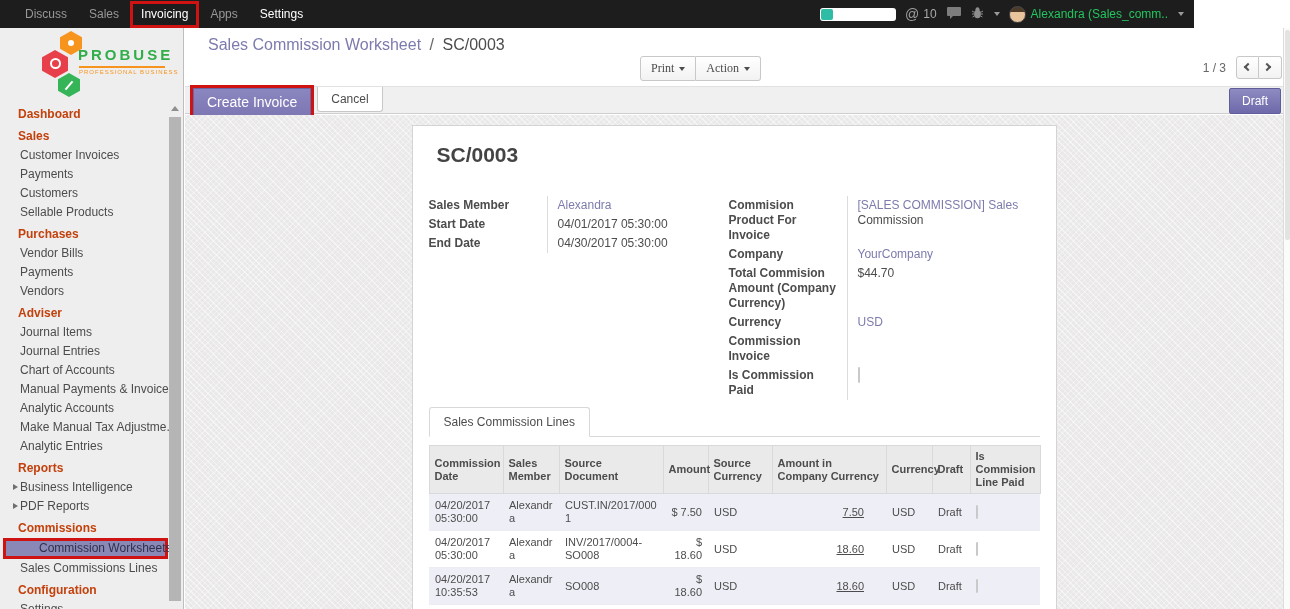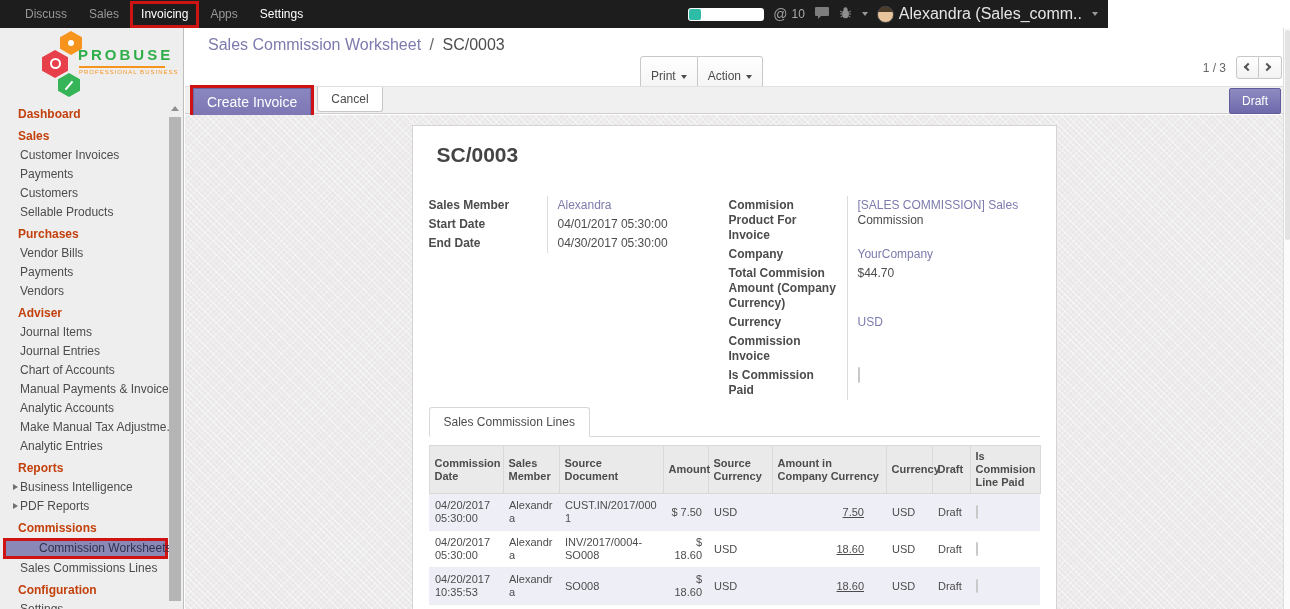--- a/index.html
+++ b/index.html
@@ -2,35 +2,35 @@
 <html><head>
 <meta charset="utf-8">
 <style>
   * { box-sizing: border-box; }
   html,body { margin:0; padding:0; }
   body {
     width:1290px; height:609px; overflow:hidden; position:relative;
     font-family:"Liberation Sans", sans-serif; font-size:12px; color:#4c4c4c; background:#fff;
   }
   
-  .topbar { position:absolute; top:0; left:0; width:1108px; height:28px; background:#1d1d1d; display:flex; align-items:center; z-index:30; }
+  .topbar { position:absolute; top:0; left:0; width:1194px; height:28px; background:#1d1d1d; display:flex; align-items:center; z-index:30; }
   .menu { display:flex; margin-left:14px; height:28px; align-items:center; }
   .menu-item { padding:0 11px; line-height:28px; color:#989898; font-size:12px; cursor:pointer; white-space:nowrap; }
   .menu-item.bright { color:#ffffff; }
   .menu-item.annotated { color:#fff; border:3px solid #cf1212; line-height:21px; padding:0 8px; }
   .topbar-right { margin-left:auto; display:flex; align-items:center; gap:9px; padding-right:10px; }
   .timer-pill { width:76px; height:13px; background:#fff; border-radius:3px; position:relative; }
   .timer-fill { position:absolute; left:1px; top:1px; bottom:1px; width:12px; background:#2ebca6; border-radius:2px; }
   .mention { color:#a9a9a9; display:flex; align-items:center; gap:4px; font-size:12px; }
   .at-glyph { font-size:14px; color:#9f9f9f; }
   .caret { display:inline-block; width:0; height:0; border-left:3px solid transparent; border-right:3px solid transparent; border-top:4px solid #4c4c4c; margin-left:5px; vertical-align:middle; }
   .caret-light { border-top-color:#9a9a9a; }
   .avatar { width:17px; height:17px; border-radius:50%; border:1px solid #4a4a4a; background:linear-gradient(#4d3b2a 0 36%, #e8c49c 36%); }
   .user { display:flex; align-items:center; gap:5px; cursor:pointer; }
-  .username { color:#e5e5e5; font-size:16px; white-space:nowrap; }
+  .username { color:#22c55e; font-size:12px; white-space:nowrap; }
   
   .sidebar { position:absolute; top:28px; left:0; width:184px; height:581px; background:#efeeee; border-right:1px solid #bfbdbd; z-index:20; overflow:hidden; }
   .logo { position:relative; height:72px; }
   .hex { position:absolute; clip-path:polygon(50% 0,100% 26%,100% 74%,50% 100%,0 74%,0 26%); }
   .hex-o { left:60px; top:3px;  width:22px; height:24px; background:#f7941e; }
   .hex-r { left:42px; top:22px; width:26px; height:28px; background:#e8404a; }
   .hex-g { left:58px; top:45px; width:22px; height:24px; background:#35b558; }
   .hex-o::after { content:""; position:absolute; left:8px; top:9px; width:6px; height:6px; border-radius:50%; background:#fff; }
   .hex-r::after { content:""; position:absolute; left:8px; top:8px; width:7px; height:7px; border-radius:50%; border:2px solid #fff; }
   .hex-g::after { content:""; position:absolute; left:10px; top:7px; width:2px; height:11px; background:#fff; transform:rotate(40deg); }
@@ -45,21 +45,21 @@
   .scroll-up { position:absolute; top:2px; left:3px; width:0; height:0; border-left:4px solid transparent; border-right:4px solid transparent; border-bottom:5px solid #8f8f8f; }
   .side-thumb { position:absolute; top:13px; bottom:8px; left:1px; width:12px; background:#b5b5b5; }
   
   .content { position:absolute; left:185px; top:28px; right:0; bottom:0; }
   .control-panel { position:relative; height:58px; background:#fff; }
   .breadcrumb { position:absolute; left:23px; top:8px; font-size:16px; }
   .bc-parent { color:#7c7bad; cursor:pointer; text-decoration:none; }
   .bc-sep { color:#666; margin:0 4px; }
   .bc-cur { color:#4c4c4c; }
   .cp-buttons { position:absolute; left:455px; top:28px; display:flex; }
-  .cp-btn { font-family:Liberation Sans, sans-serif; font-size:12px; color:#4c4c4c; background:linear-gradient(#ffffff,#f2f2f2); border:1px solid #c8c8c8; padding:12px 10px; cursor:pointer; }
+  .cp-btn { font-family:Liberation Serif, serif; font-size:12px; color:#4c4c4c; background:linear-gradient(#ffffff,#f2f2f2); border:1px solid #c8c8c8; padding:4px 10px; cursor:pointer; }
   .cp-btn + .cp-btn { border-left:none; }
   .cp-btn:first-child { border-radius:3px 0 0 3px; }
   .cp-btn:last-child { border-radius:0 3px 3px 0; }
   .pager { position:absolute; right:8px; top:28px; display:flex; align-items:center; gap:10px;text-align:right; }
   .pager-text { color:#666; font-size:12px; }
   .pager-btns { display:flex; }
   .pager-btn { width:23px; height:23px; background:linear-gradient(#ffffff,#f2f2f2); border:1px solid #c8c8c8; cursor:pointer; position:relative; }
   .pager-btn + .pager-btn { border-left:none; }
   .pager-btn:first-child { border-radius:3px 0 0 3px; }
   .pager-btn:last-child { border-radius:0 3px 3px 0; }

